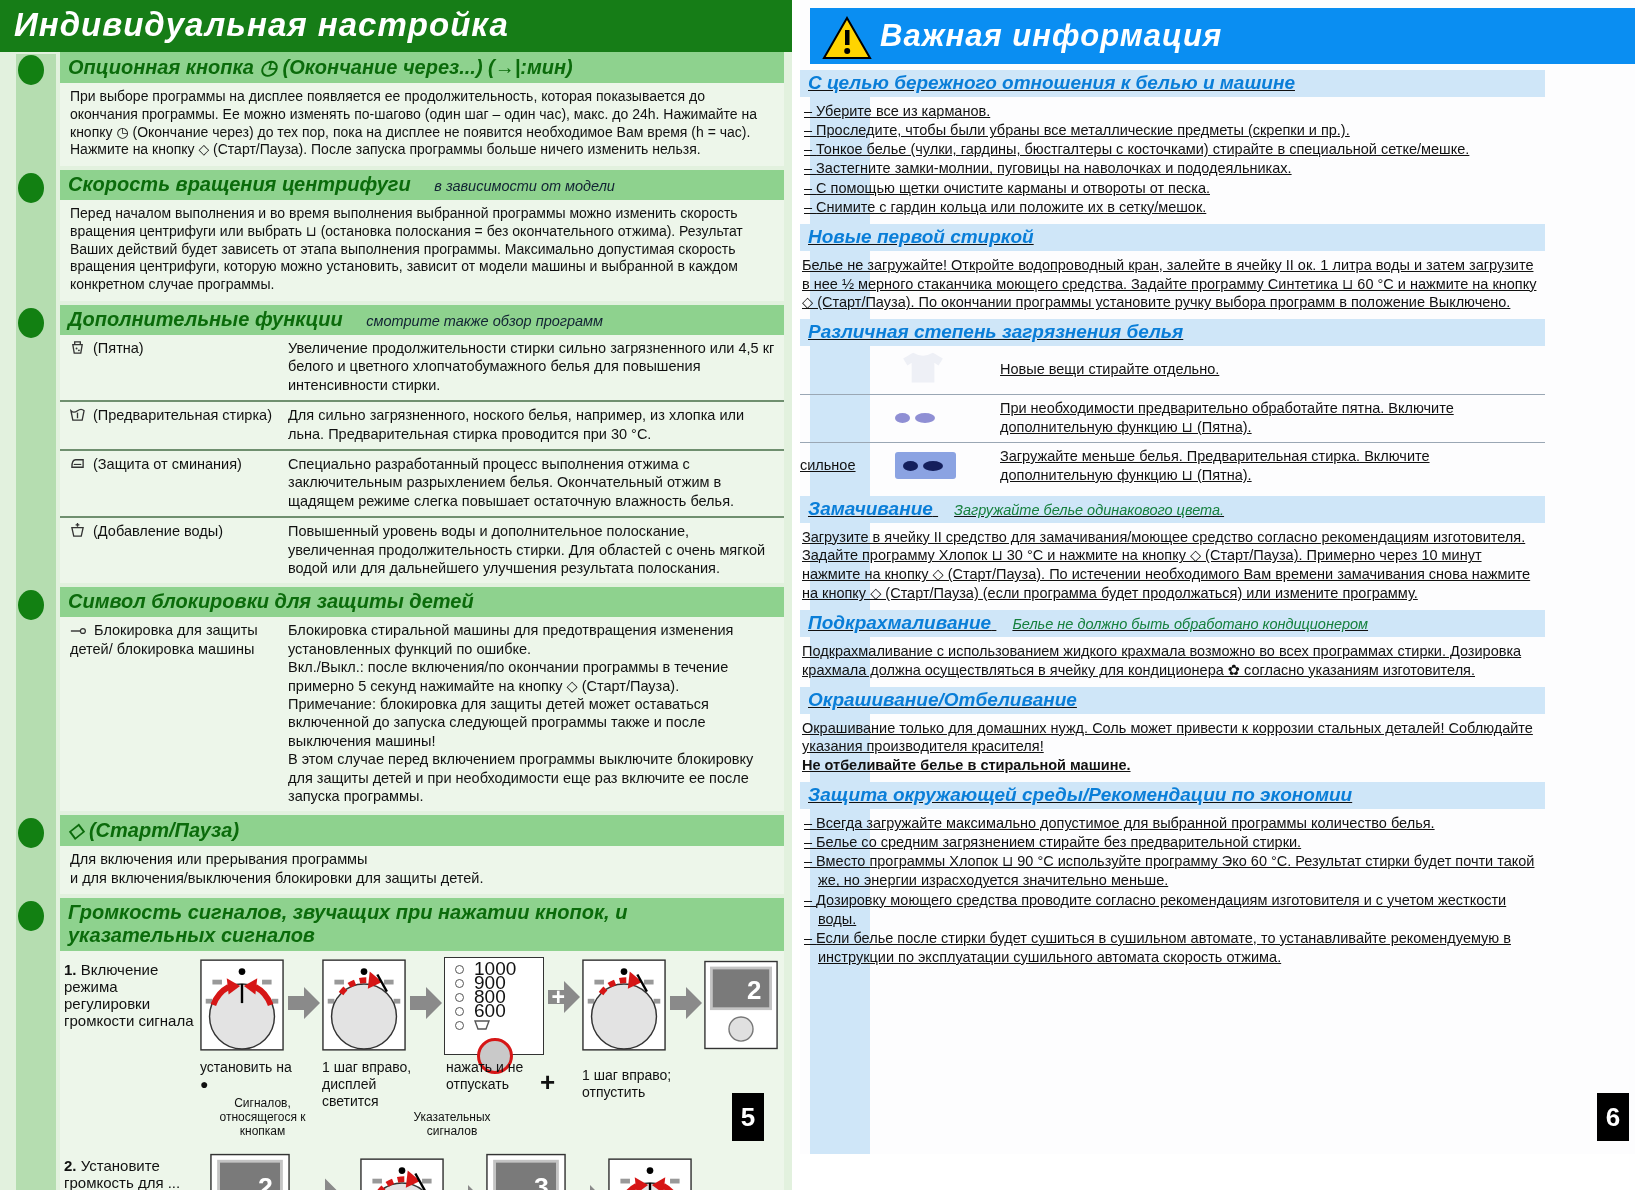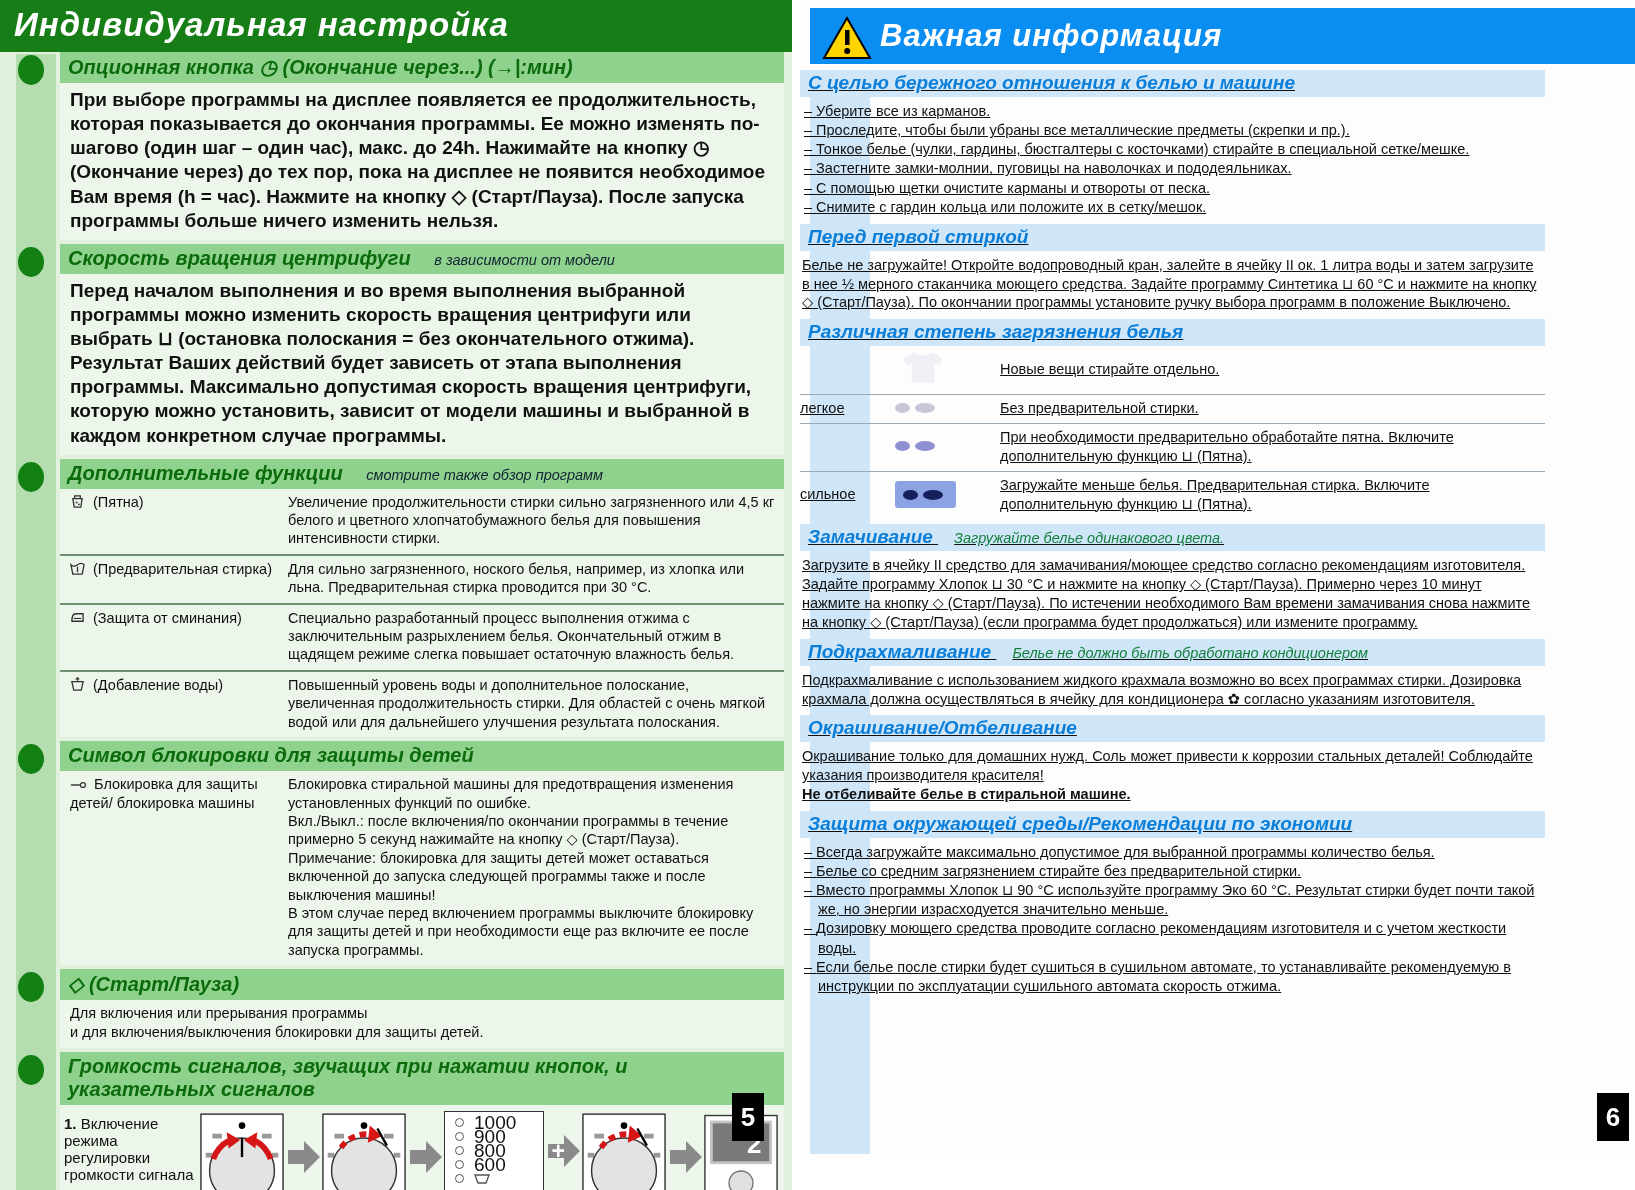--- a/index.html
+++ b/index.html
@@ -6,21 +6,21 @@
   #stage{position:relative;width:1635px;height:1190px;background:#fff;overflow:hidden;color:#111;}
   
   #lpage{position:absolute;left:0;top:0;width:792px;height:1190px;background:#e2f1de;overflow:hidden;}
   .lheader{background:#167d17;color:#fff;font-style:italic;font-weight:bold;font-size:33px;padding:6px 12px 8px 14px;letter-spacing:1px;}
   .lmargin{position:absolute;left:16px;top:54px;width:40px;bottom:0;background:#b5ddb0;}
   .lcontent{position:relative;margin-left:60px;width:724px;}
   .lsec{position:relative;}
   .ldot{position:absolute;left:-42px;top:3px;width:26px;height:30px;background:#128012;border-radius:50%;}
   .lsec-h{background:#8ed28e;color:#0b6b0b;font-weight:bold;font-style:italic;font-size:20px;padding:3px 8px 4px 8px;}
   .lsec-h .sub{font-size:14.5px;color:#123;font-weight:bold;margin-left:18px;}
-  .lbody{background:#edf6ea;font-size:19px;line-height:1.27;padding:5px 8px 7px 10px;font-weight:bold;}
+  .lbody{background:#edf6ea;font-size:14px;line-height:1.27;padding:5px 8px 7px 10px;}
   .ltable{background:#edf6ea;font-size:14.5px;line-height:1.27;}
   .lrow{display:grid;grid-template-columns:218px 1fr;border-top:2px solid #6f8f6f;padding:4px 8px 6px 10px;}
   .lrow.first{border-top:none;}
   .licon{margin-right:4px;vertical-align:-2px;}
   .s5body{background:#edf6ea;font-size:14.5px;line-height:1.3;padding:4px 8px 6px 10px;}
   .gap{height:4px;}
   
   .vol{position:relative;background:#edf6ea;height:400px;font-size:14px;}
   .vlabel{position:absolute;font-size:15px;}
   .vcap{position:absolute;font-size:14px;line-height:1.2;}
@@ -382,21 +382,21 @@
         </div>
       </div>
 
       <div class="rsec">
         <div class="tile">
           <svg width="30" height="36" viewBox="0 0 30 36">
               <circle cx="15" cy="6" r="4" fill="#fff"></circle>
               <rect x="10" y="13" width="10" height="22" fill="#fff"></rect>
             </svg>
         </div>
-        <div class="rsec-h"><span>Перед  первой  стиркой</span></div>
+        <div class="rsec-h"><span>Новые  первой  стиркой</span></div>
         <div class="rbody">Белье не загружайте! Откройте водопроводный кран, залейте в ячейку II ок. 1 литра воды и затем загрузите в нее ½ мерного стаканчика моющего средства. Задайте программу Синтетика ⊔ 60 °C и нажмите на кнопку ◇ (Старт/Пауза). По окончании программы установите ручку выбора программ в положение Выключено.</div>
       </div>
 
       <div class="rsec">
         <div class="tile">
           <svg width="36" height="34" viewBox="0 0 36 34">
               <path d="M11 2 L2 8 L6 15 L10 12 L10 32 L26 32 L26 12 L30 15 L34 8 L25 2 Q18 8 11 2 Z" fill="#fff"></path>
               <ellipse cx="20" cy="14" rx="6" ry="4" fill="#0a8ef2"></ellipse>
               <ellipse cx="14" cy="24" rx="4" ry="3" fill="#0a8ef2"></ellipse>
             </svg>
@@ -404,25 +404,20 @@
         <div class="rsec-h"><span>Различная  степень  загрязнения  белья</span></div>
         <div class="soil">
           <div class="soilrow first">
             <div></div>
             <div>
               <svg width="56" height="34" viewBox="0 0 36 24">
                   <path d="M11 2 L4 6 L7 11 L10 9 L10 23 L26 23 L26 9 L29 11 L32 6 L25 2 Q18 6 11 2 Z" fill="#eef0f6"></path>
                 </svg>
             </div>
             <div>Новые вещи стирайте отдельно.</div>
-          </div>
-          <div class="soilrow">
-            <div>легкое</div>
-            <div><span class="blob" style="background:#c7c7d8;"></span><span class="blob" style="background:#c7c7d8;width:20px;"></span></div>
-            <div>Без предварительной стирки.</div>
           </div>
           <div class="soilrow">
             <div></div>
             <div><span class="blob" style="background:#8f8fd4;"></span><span class="blob" style="background:#8f8fd4;width:20px;"></span></div>
             <div>При необходимости предварительно обработайте пятна. Включите дополнительную функцию ⊔ (Пятна).</div>
           </div>
           <div class="soilrow">
             <div>сильное</div>
             <div><span class="stainbox"><span class="blob" style="background:#141f5c;"></span><span class="blob" style="background:#141f5c;width:20px;"></span></span></div>
             <div>Загружайте меньше белья. Предварительная стирка. Включите дополнительную функцию ⊔ (Пятна).</div>

